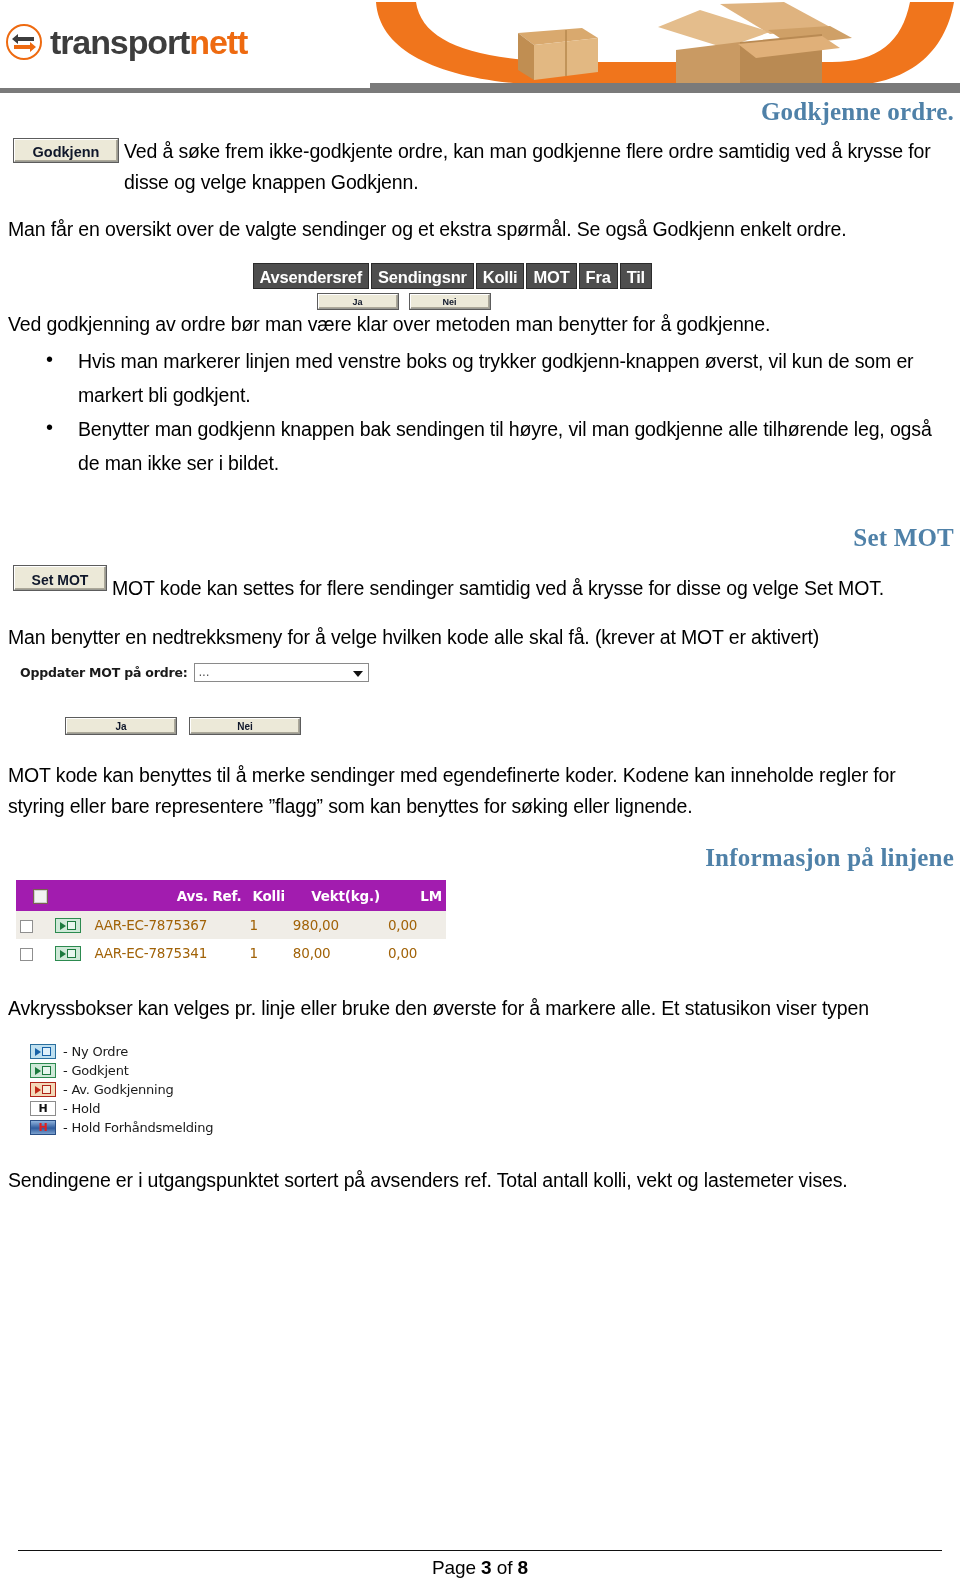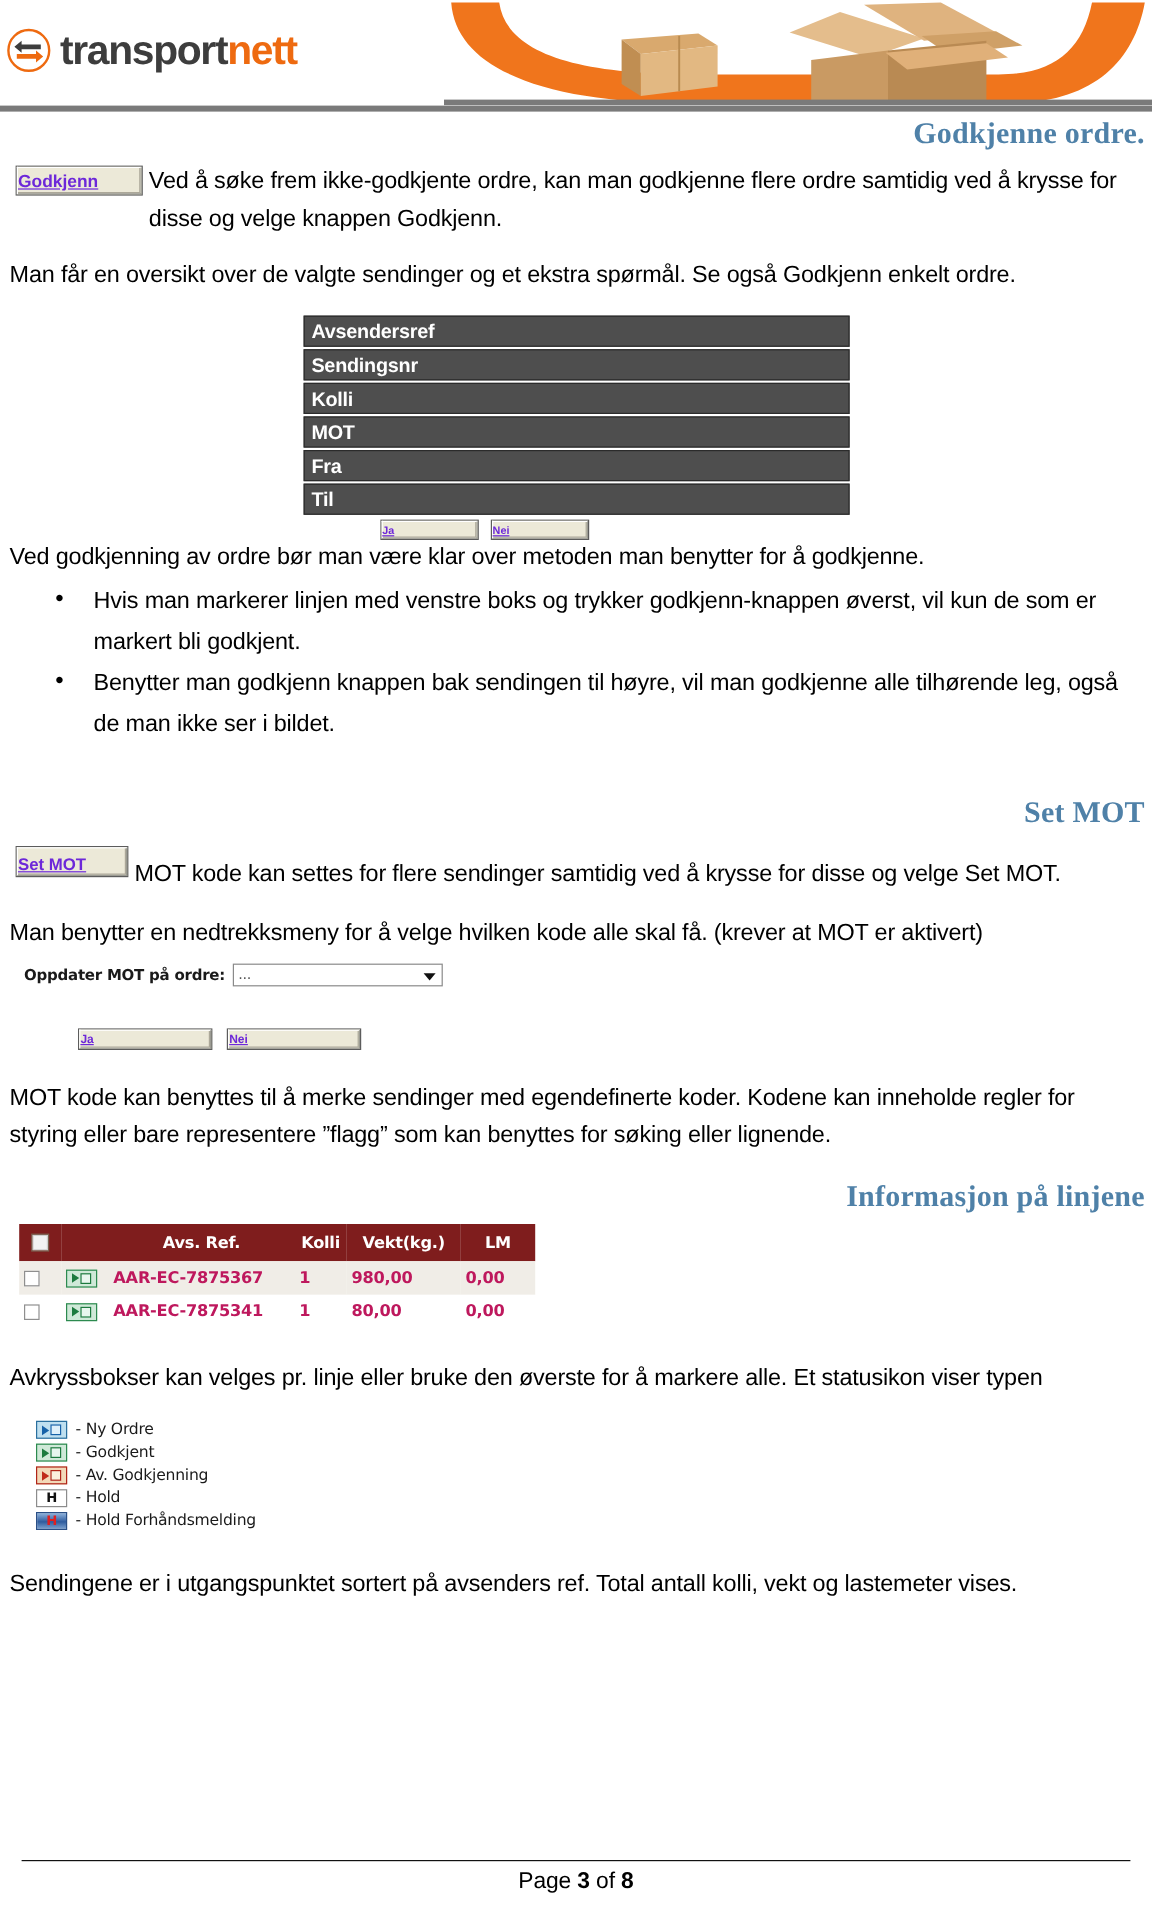--- a/index.html
+++ b/index.html
@@ -97,23 +97,23 @@
   
   .win-btn {
     display: inline-block;
     border: 1px solid #9b9b93;
     border-top-color: #ffffff;
     border-left-color: #ffffff;
     background: #ece9d8;
     box-shadow: inset -1px -1px 0 #aca899, 0 0 0 1px #5c5c5c;
     font-family: "Liberation Sans", sans-serif;
     font-weight: bold;
-    color: #6d28d9;
+    text-align: center;
+    color: #0f172a;
     line-height: 1;
-    text-decoration: underline;
   }
   .btn-godkjenn {
     width: 104px;
     height: 23px;
     font-size: 14.5px;
     padding-top: 5px;
   }
   .btn-setmot {
     width: 92px;
     height: 24px;
@@ -137,21 +137,20 @@
   .inline-btn-row .txt { flex: 1; }
 
   
   .colhead-widget {
     width: 455px;
     margin: 0 auto;
   }
   .colhead-row {
     display: flex;
     gap: 2px;
-    flex-direction: column;
   }
   .colhead-cell {
     background: #4e4e4e;
     color: #ffffff;
     font-size: 16.5px;
     font-weight: bold;
     height: 26px;
     line-height: 26px;
     padding: 0 6px;
     border: 1px solid #2b2b2b;
@@ -217,36 +216,35 @@
   }
 
   
   .line-table {
     width: 430px;
     border-collapse: collapse;
     font-family: "DejaVu Sans", sans-serif;
     font-size: 13.5px;
   }
   .line-table thead th {
-    background: #7f1d1d;
+    background: #a21caf;
     color: #ffffff;
     font-weight: bold;
     height: 31px;
-    text-align: center;
+    text-align: right;
     padding: 0 4px;
     white-space: nowrap;
     letter-spacing: -0.2px;
   }
   .line-table tbody td {
     height: 28px;
     padding: 0 4px;
-    color: #be185d;
+    color: #a16207;
     white-space: nowrap;
     letter-spacing: -0.2px;
-    font-weight: bold;
   }
   .line-table tbody tr.r1 td { background: #f0ede7; }
   .line-table tbody tr.r2 td { background: #ffffff; }
   .col-chk   { width: 34px; }
   .col-icon  { width: 38px; }
   .col-ref   { width: 150px; }
   .col-kolli { width: 42px; }
   .col-vekt  { width: 92px; }
   .col-lm    { width: 60px; }
 

